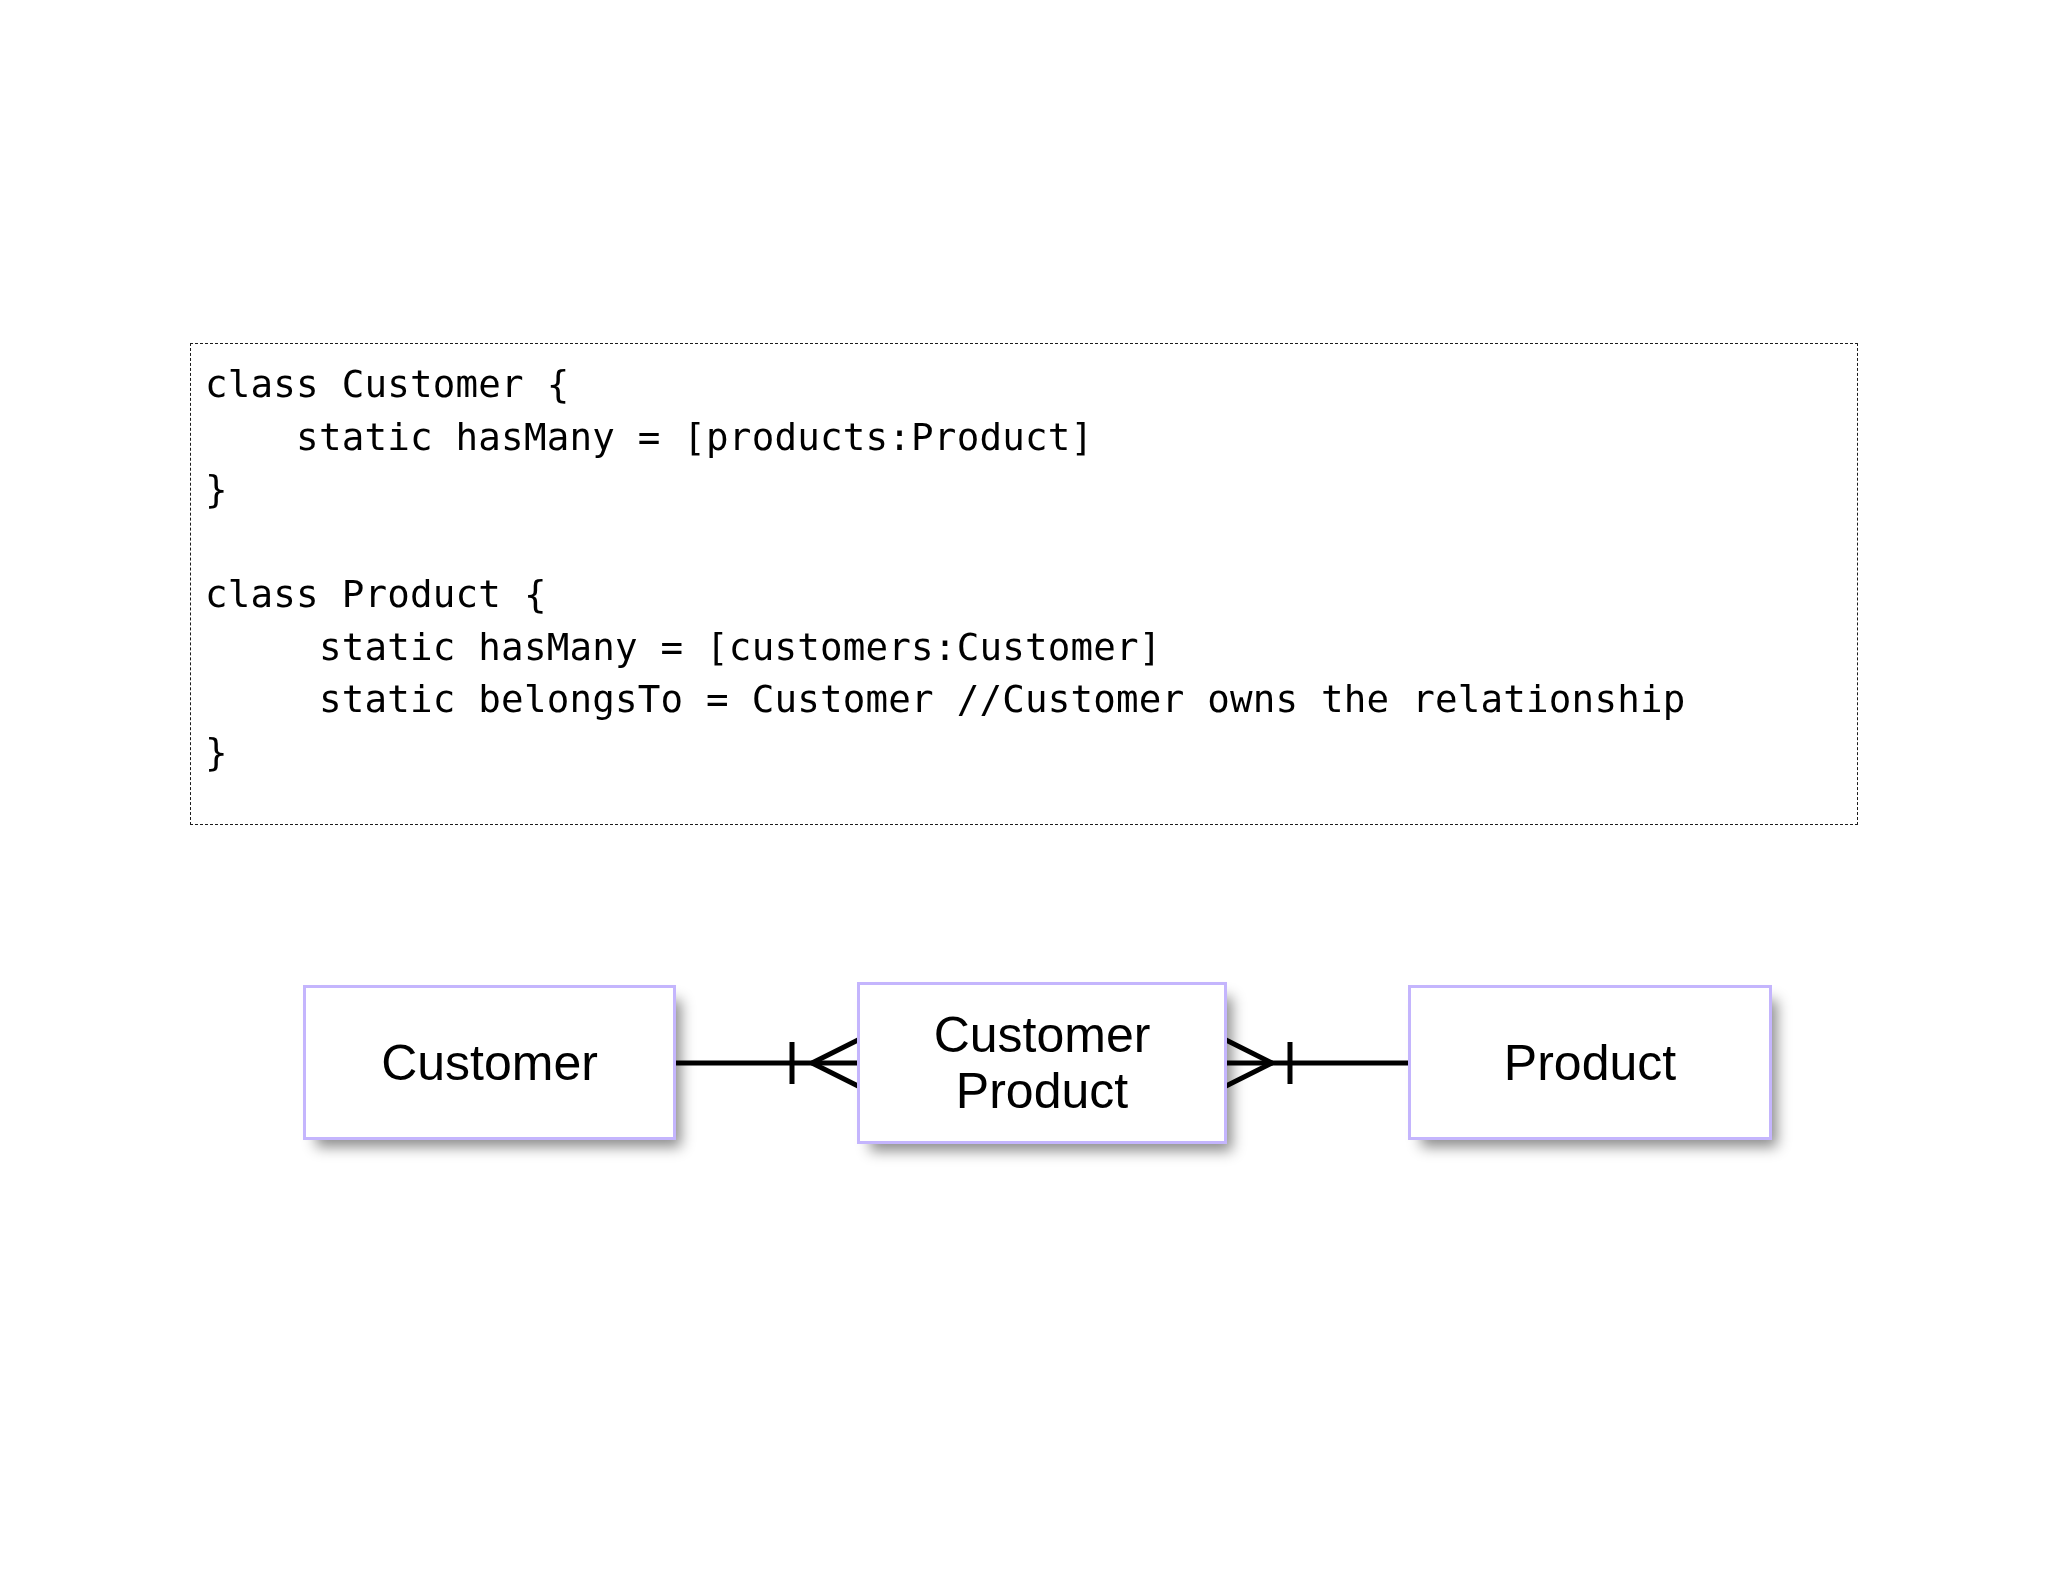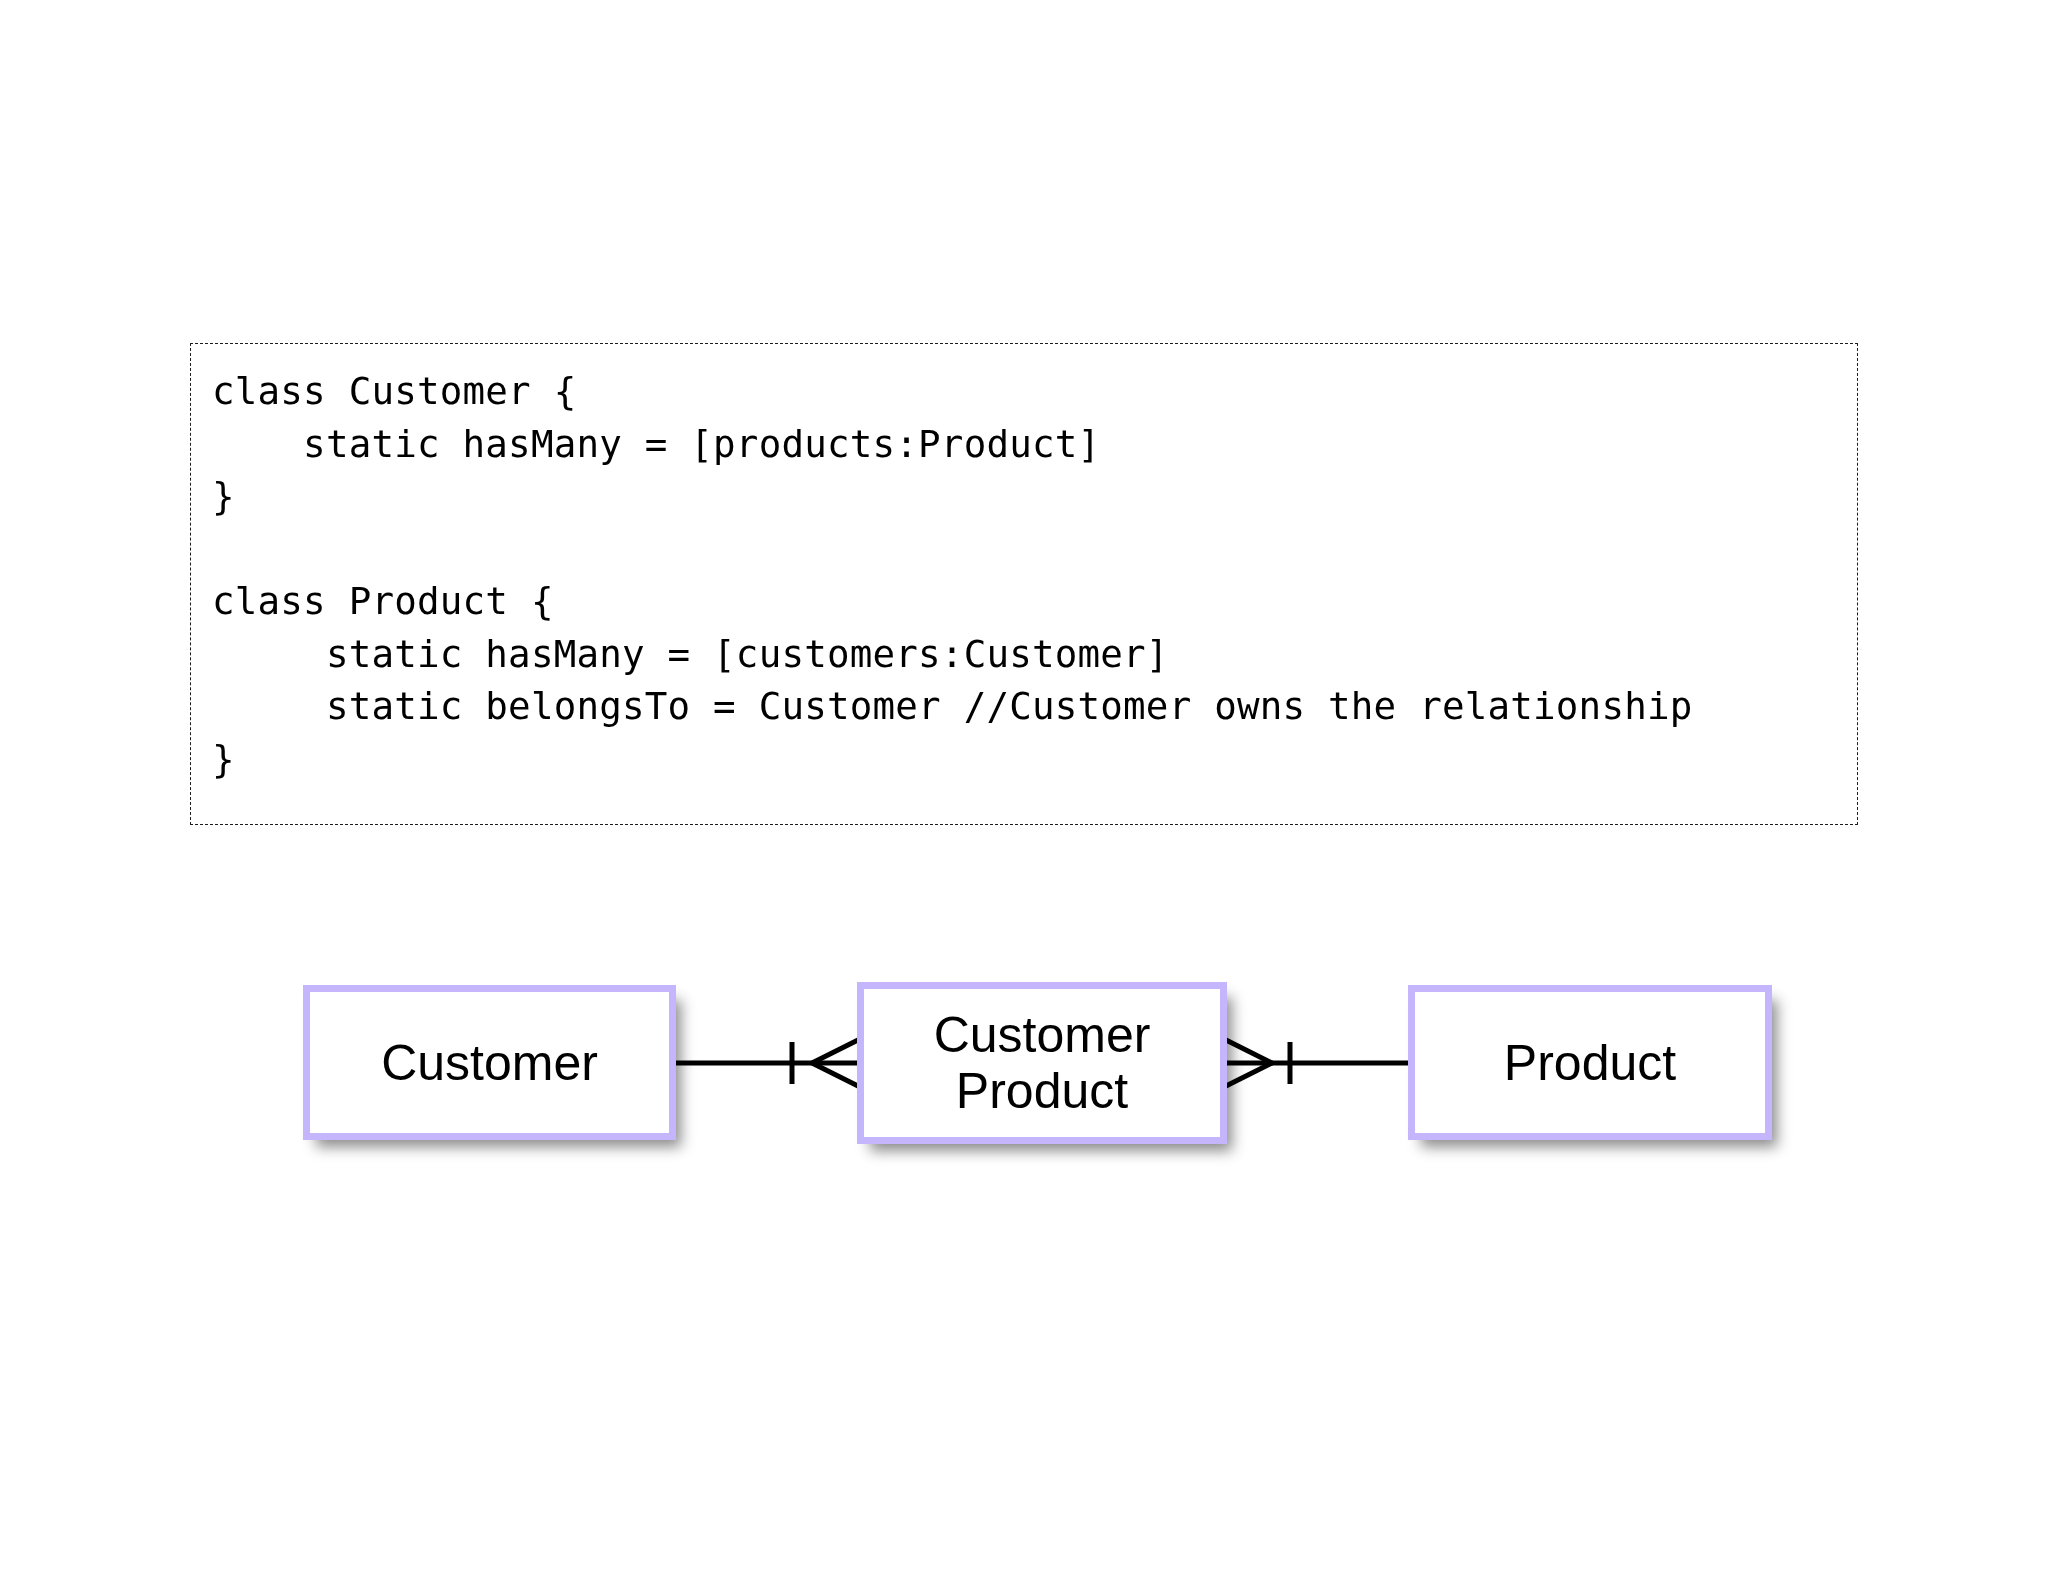--- a/index.html
+++ b/index.html
@@ -28,41 +28,41 @@
     border: 1.6px dashed #1c1c1c;
     box-sizing: border-box;
     background: #ffffff;
   }
 
   #code-lines {
     position: absolute;
     left: 14px;
     top: 14px;
     right: 0;
-    margin: 7px;
+    margin: 0;
     padding: 0;
     font-family: "DejaVu Sans Mono", "Liberation Mono", monospace;
     font-size: 37.5px;
     line-height: 52.5px;
     color: #000000;
     white-space: pre;
     letter-spacing: 0.2px;
   }
 
   #code-lines .code-line {
     display: block;
     height: 52.5px;
     white-space: pre;
   }
 
   .entity-box {
     position: absolute;
     box-sizing: border-box;
     background: #ffffff;
-    border: 7px solid #c4b5fd;
+    border: 3px solid #c4b5fd;
     box-shadow: 9px 11px 13px -4px rgba(0, 0, 0, 0.45);
     display: flex;
     align-items: center;
     justify-content: center;
     z-index: 3;
   }
 
   .entity-label {
     font-family: "Liberation Sans", sans-serif;
     font-size: 50px;

